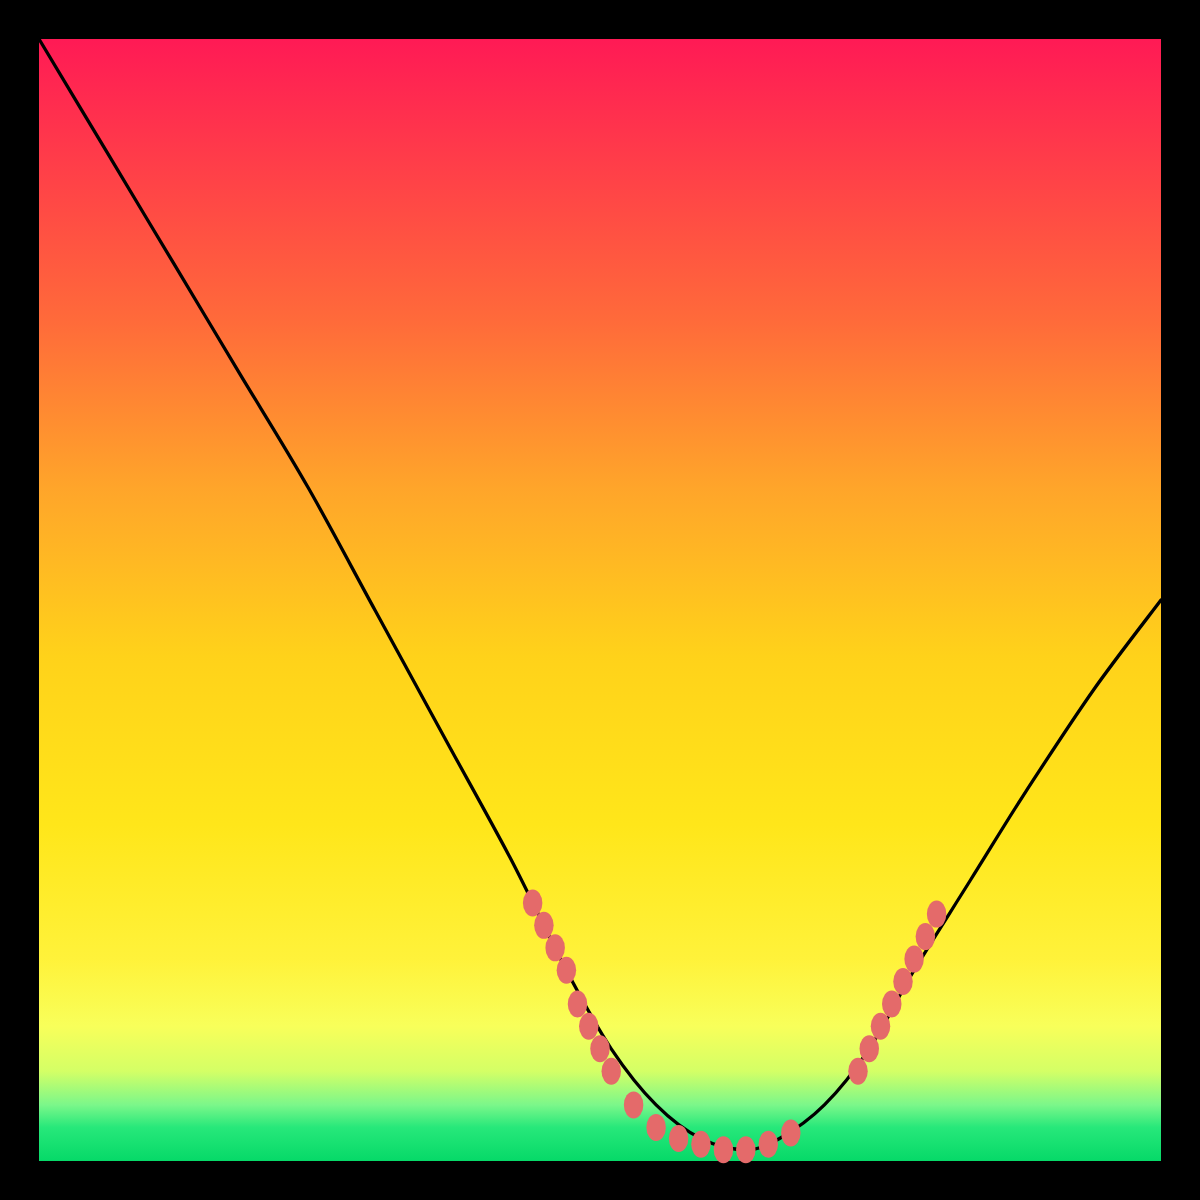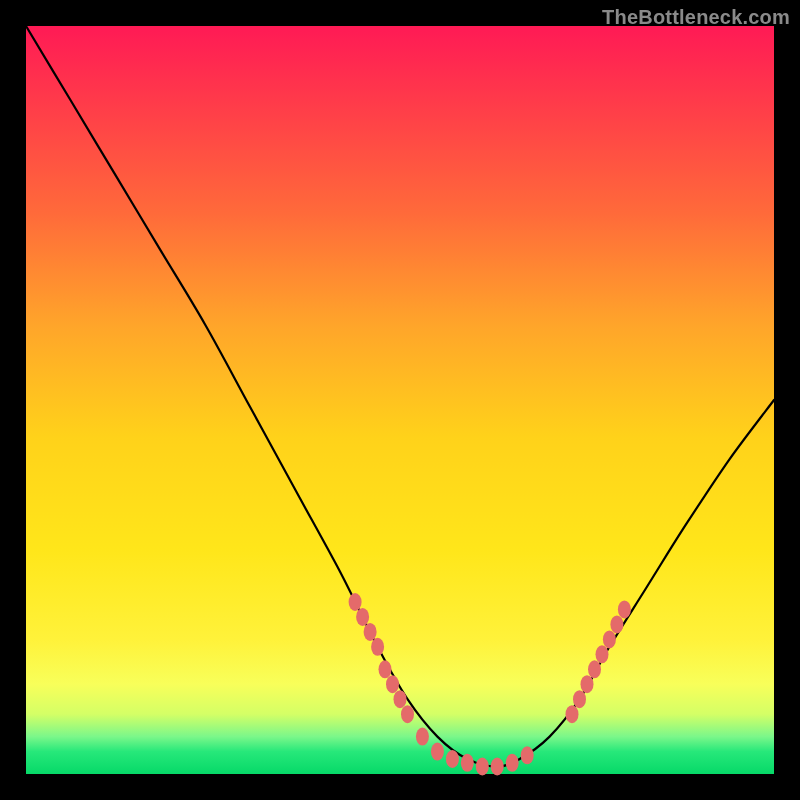--- a/index.html
+++ b/index.html
@@ -99,15 +99,14 @@
           <ellipse cx="561.0" cy="658.2" rx="6.5" ry="9" class="marker" fill="#e46a6a"></ellipse>
           <ellipse cx="568.5" cy="643.3" rx="6.5" ry="9" class="marker" fill="#e46a6a"></ellipse>
           <ellipse cx="576.0" cy="628.3" rx="6.5" ry="9" class="marker" fill="#e46a6a"></ellipse>
           <ellipse cx="583.4" cy="613.4" rx="6.5" ry="9" class="marker" fill="#e46a6a"></ellipse>
           <ellipse cx="590.9" cy="598.4" rx="6.5" ry="9" class="marker" fill="#e46a6a"></ellipse>
           <ellipse cx="598.4" cy="583.4" rx="6.5" ry="9" class="marker" fill="#e46a6a"></ellipse>
         </g>
     </svg>
   </div>
 
-  <div class="watermark">TheBottleneck.com</div>
 
 </div>
 
 </body></html>

